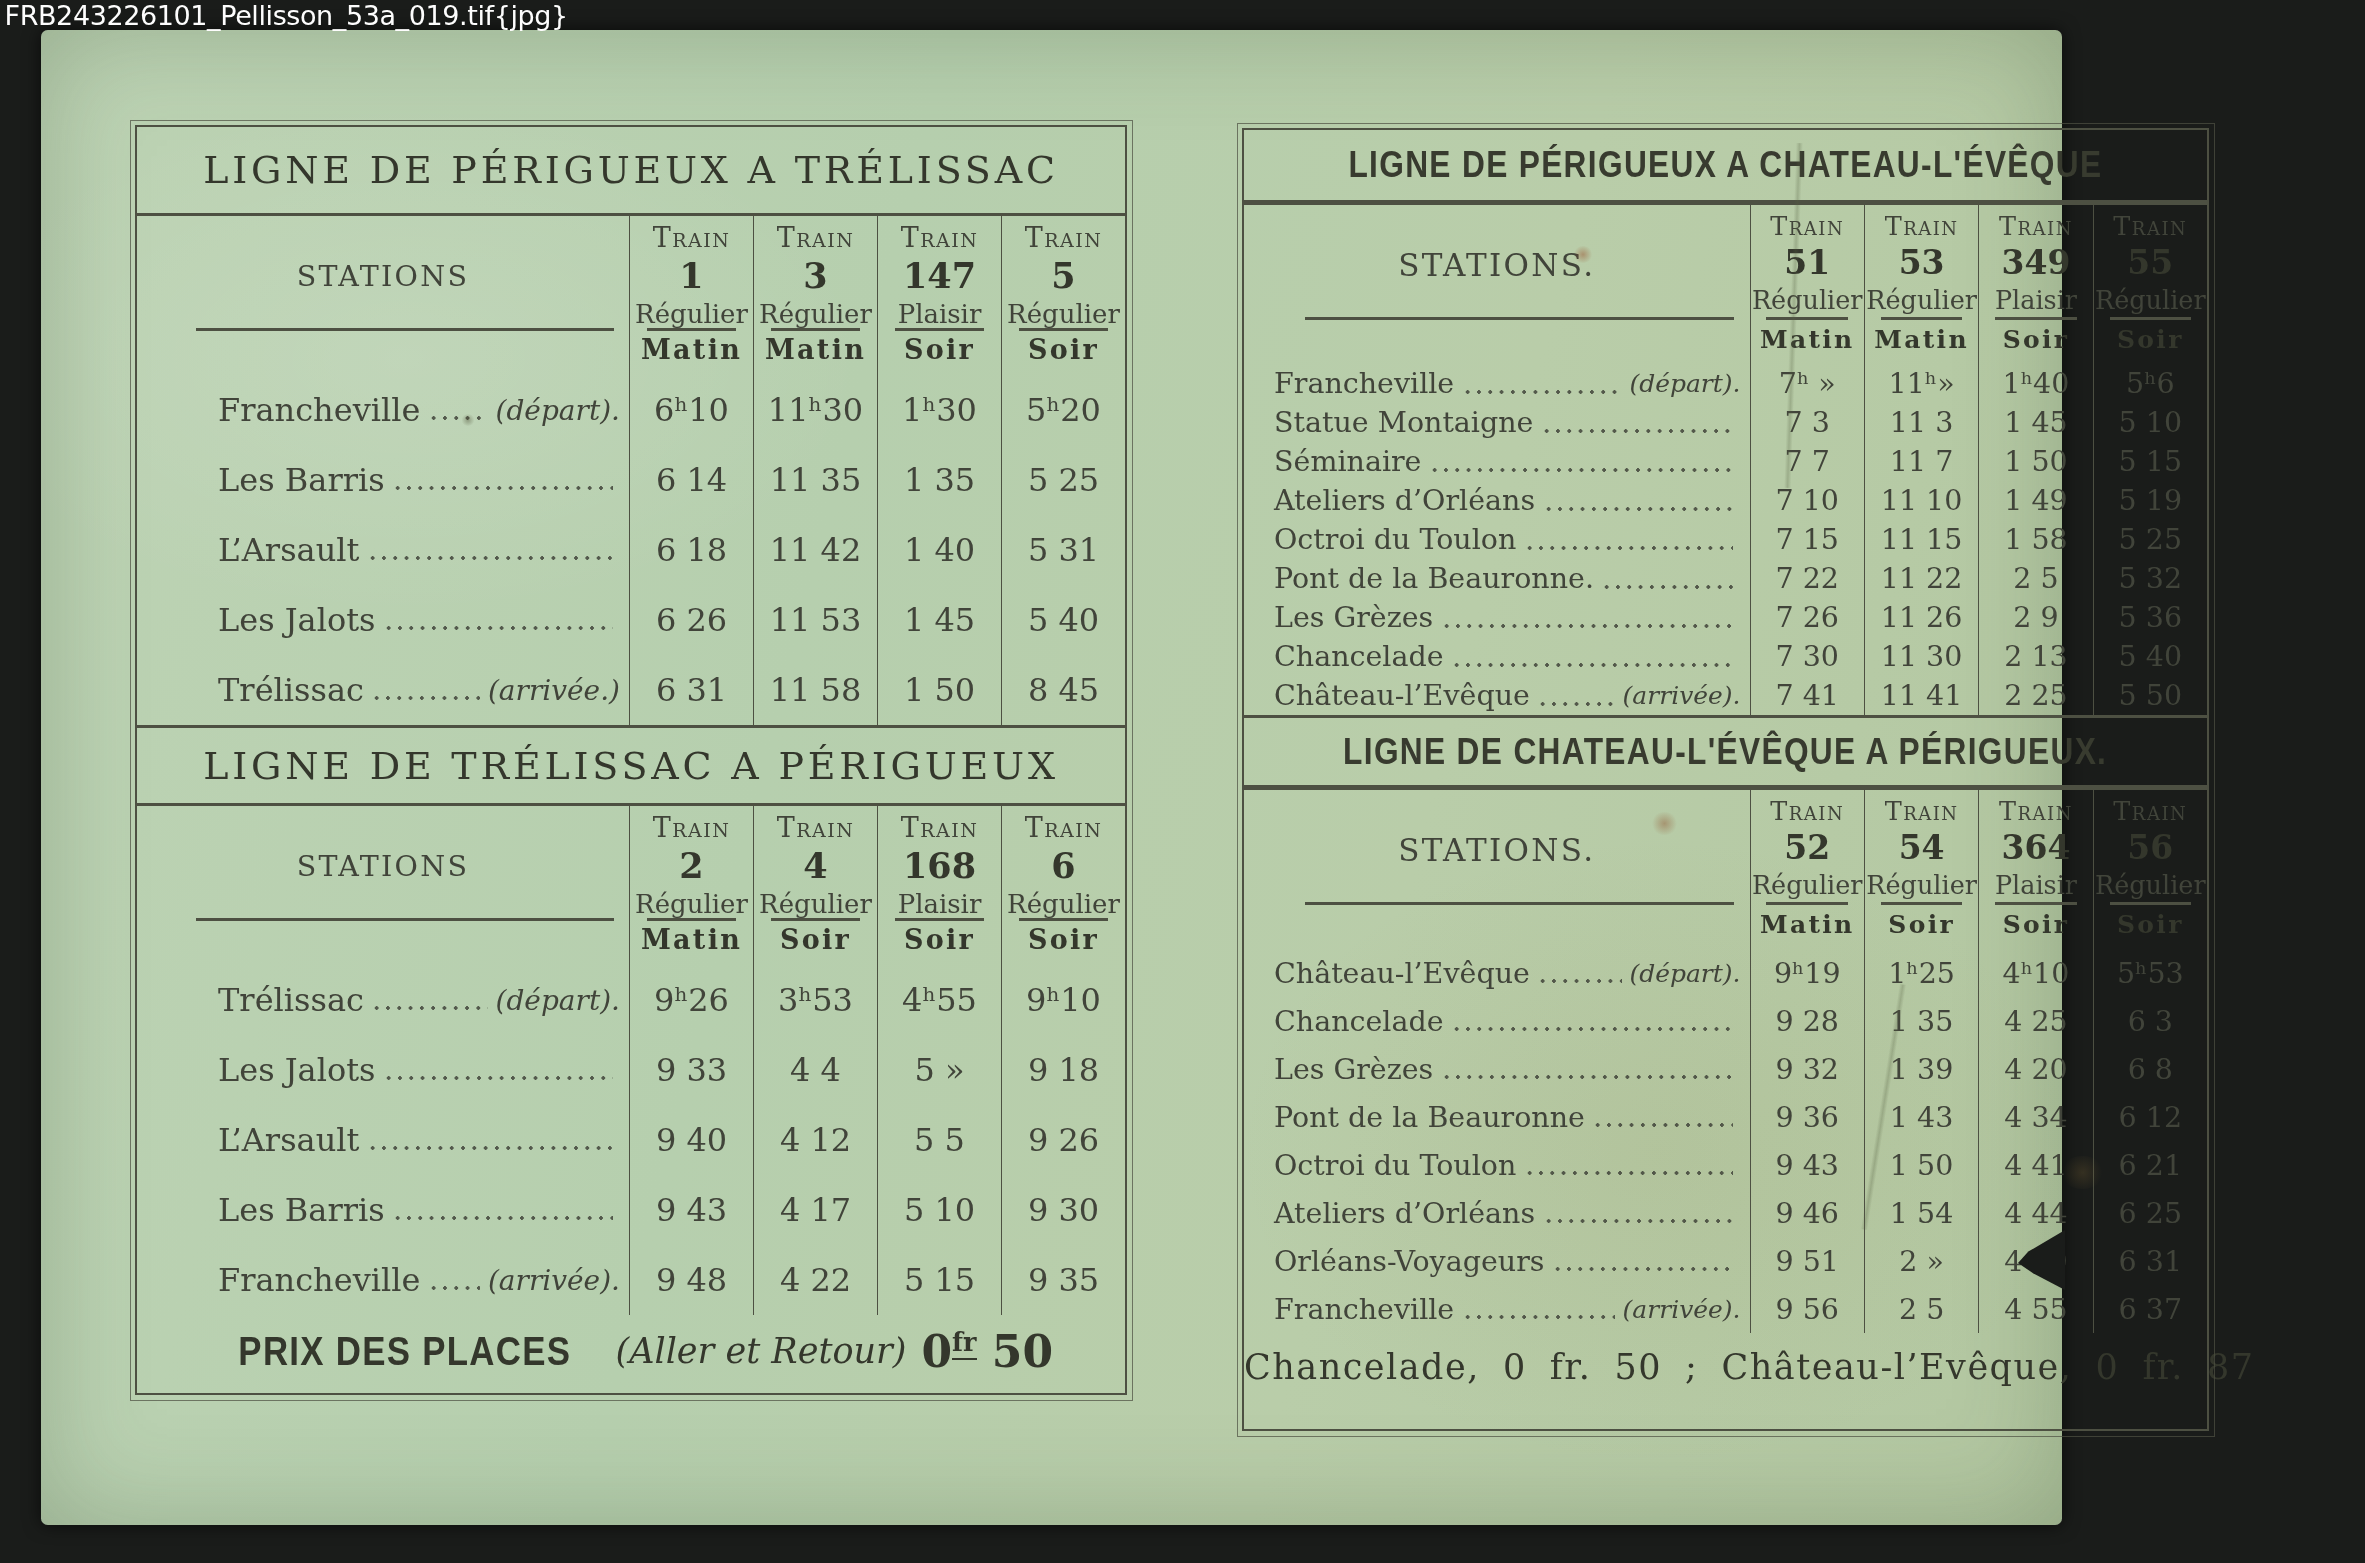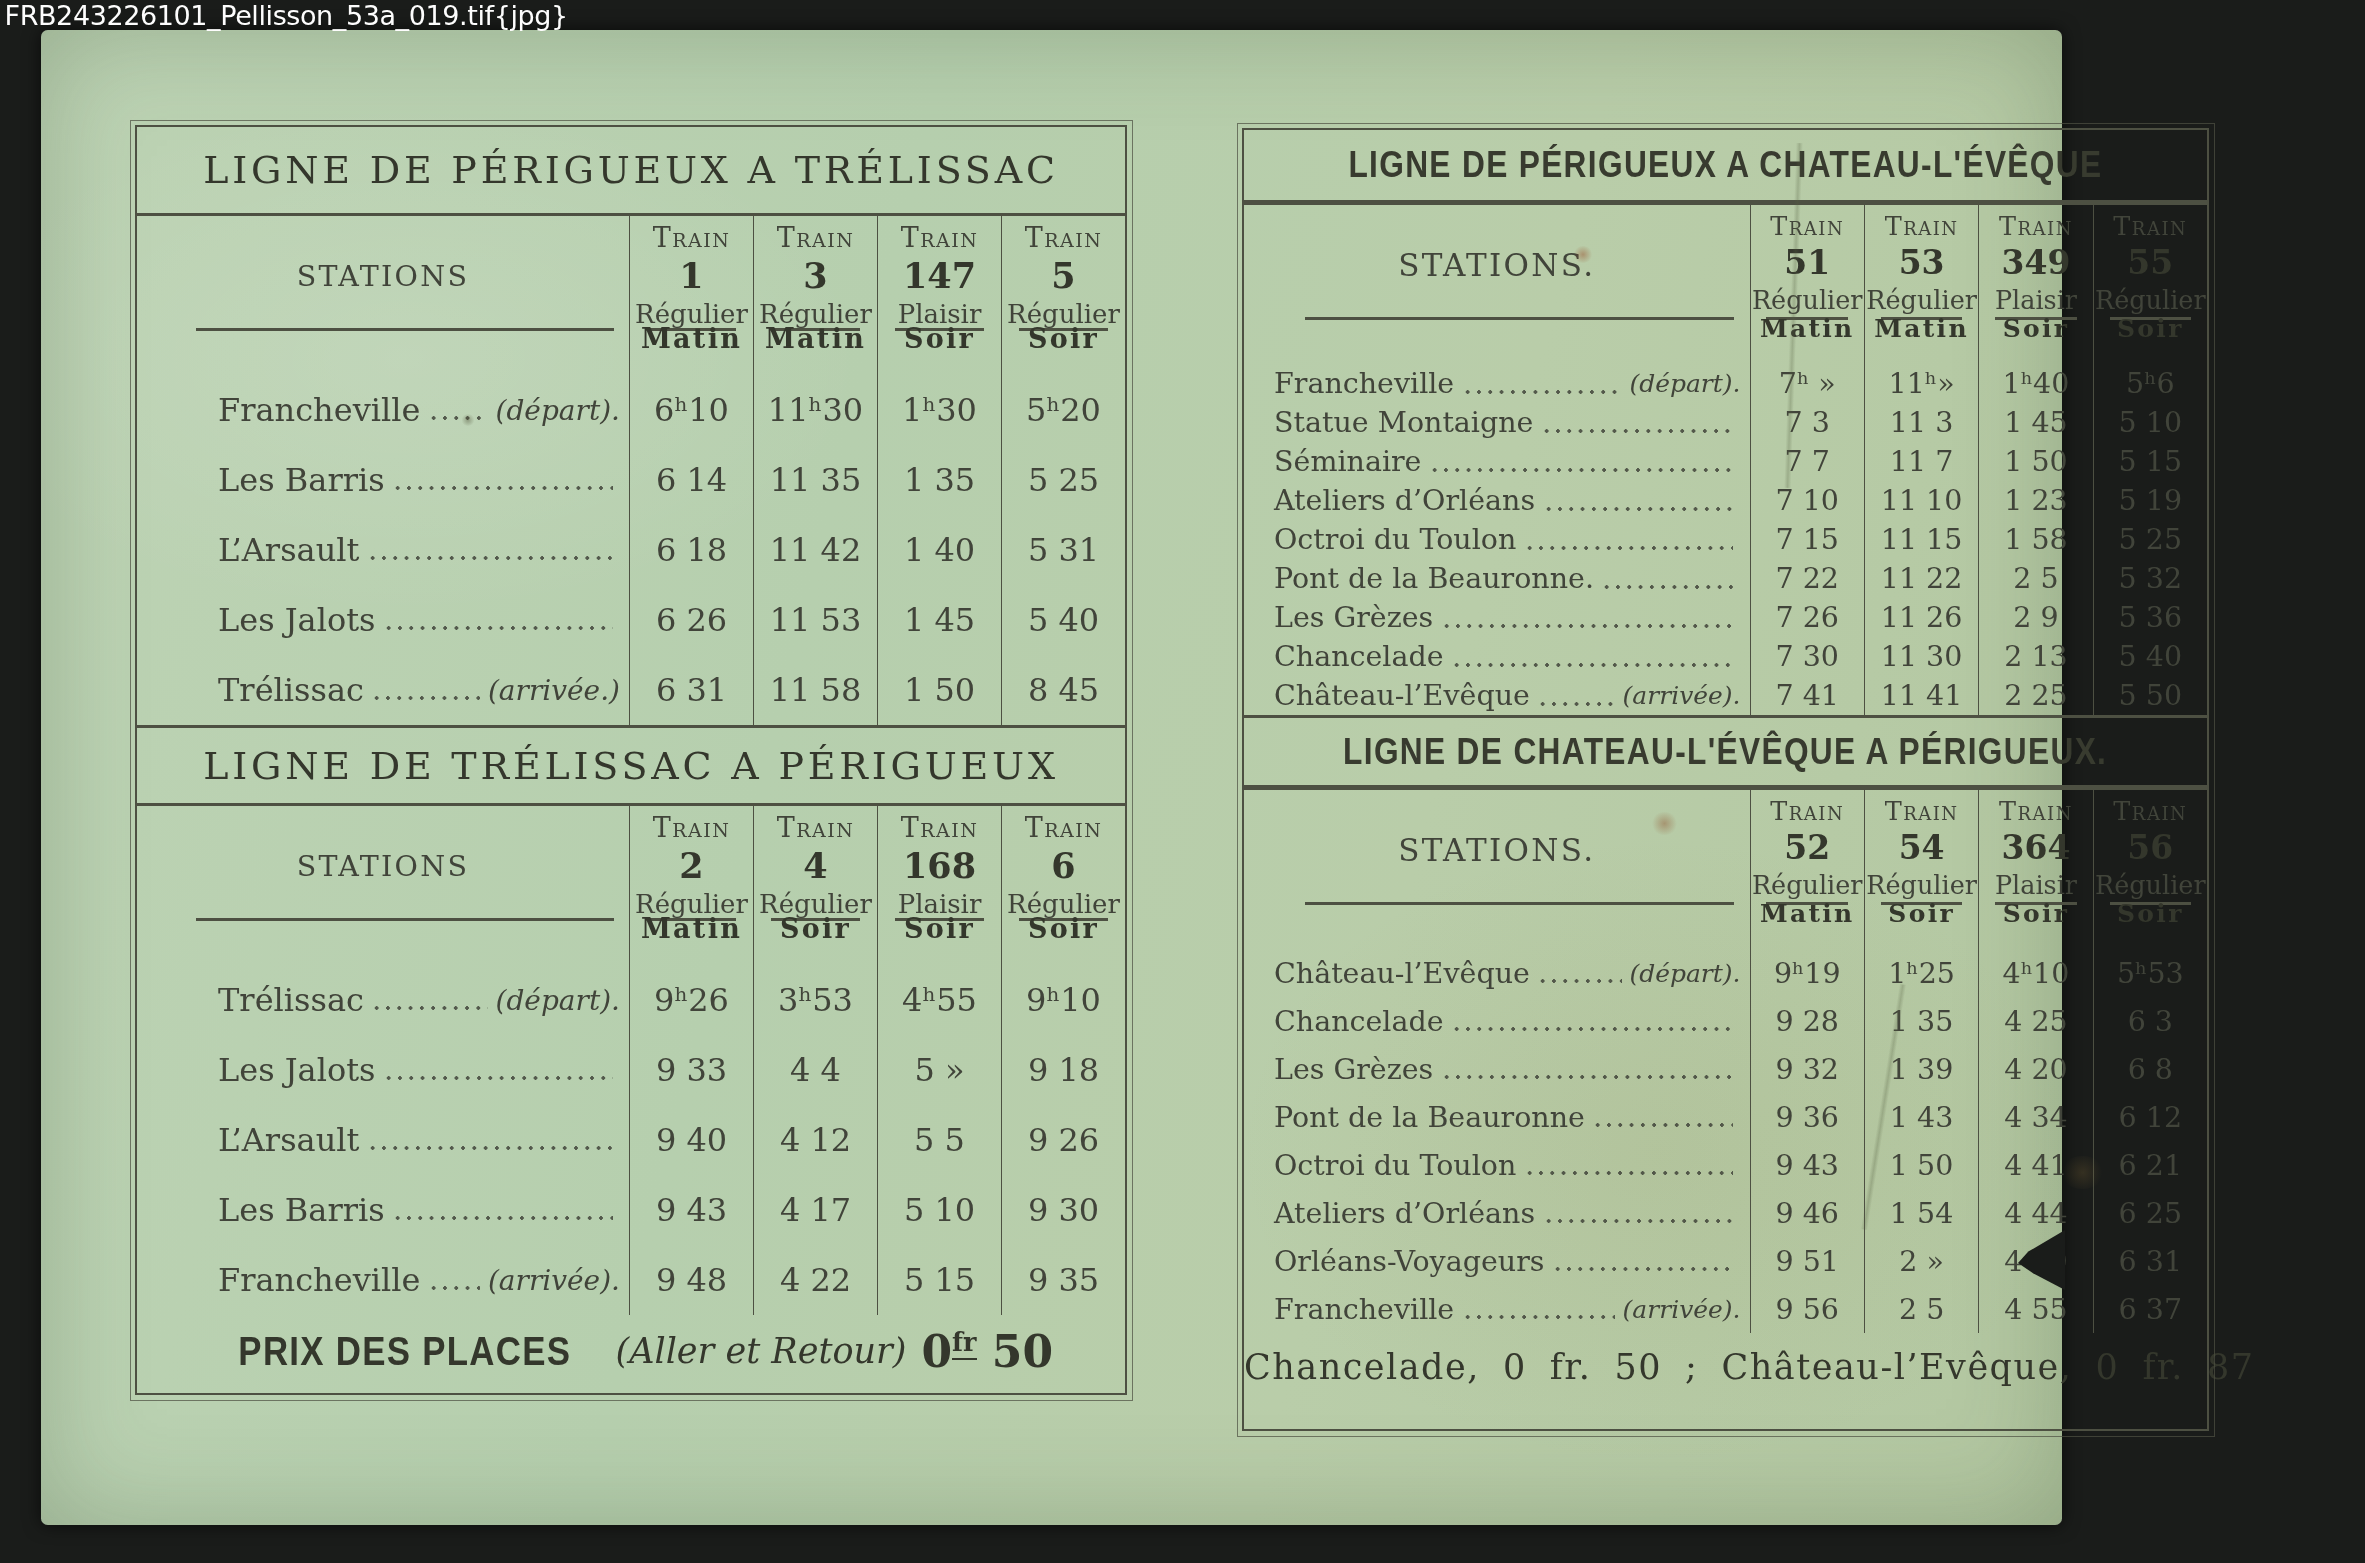--- a/index.html
+++ b/index.html
@@ -79,21 +79,21 @@
   .stations-rule{position:absolute;bottom:44px;left:12%;right:3%;border-bottom:3px solid var(--line)}
   .tcols{display:contents}
   .t-col{position:relative;border-left:1.5px solid var(--line);text-align:center;padding-top:6px}
   .t-word{display:block;font:27px "DejaVu Serif",serif;font-variant:small-caps;letter-spacing:1.5px;color:var(--ink)}
   .t-num{display:block;font:bold 35px "DejaVu Serif",serif;margin-top:1.5px;color:var(--ink-strong)}
   .t-kind{display:block;font:26px "DejaVu Serif",serif;margin-top:3px;color:var(--ink)}
   .dense .t-word{font-size:25.5px}
   .dense .t-num{font-size:33px}
   .dense .t-kind{font-size:25.5px}
   .t-rule{position:absolute;bottom:44px;left:14%;right:14%;border-bottom:3.8px solid var(--line)}
-  .t-period{position:absolute;bottom:21px;left:0;right:0;font:bold 27px "DejaVu Serif",serif;letter-spacing:2.3px;color:var(--ink-strong)}
+  .t-period{position:absolute;bottom:10px;left:0;right:0;font:bold 27px "DejaVu Serif",serif;letter-spacing:2.3px;color:var(--ink-strong)}
   .dense .t-period{font-size:25px}
 
   .tbody{flex:none}
   .tbody.first{border-bottom:3px solid var(--line)}
   .trow{display:grid;grid-template-columns:var(--stw) 1fr 1fr 1fr 1fr;height:var(--rowh);align-items:center}
   .station-cell{display:flex;align-items:baseline;padding:0 9px 0 var(--padL);overflow:hidden;height:100%;align-items:center}
   .st-name{font:var(--tfont) "DejaVu Serif",serif;color:var(--ink);white-space:nowrap}
   .leader{
     flex:1;height:3.8px;min-width:9px;align-self:center;margin:16.5px 7.5px 0 7.5px;opacity:.85;
     background-image:radial-gradient(circle,var(--ink) 1.5px,transparent 2px);
@@ -408,21 +408,21 @@
           <div class="time-cell">5 15</div>
         </div>
           <div class="trow">
           <div class="station-cell">
             <span class="st-name">Ateliers d’Orléans</span>
             <span class="leader"></span>
             <span class="st-note"></span>
           </div>
           <div class="time-cell">7 10</div>
           <div class="time-cell">11 10</div>
-          <div class="time-cell">1 23</div>
+          <div class="time-cell">1 49</div>
           <div class="time-cell">5 19</div>
         </div>
           <div class="trow">
           <div class="station-cell">
             <span class="st-name">Octroi du Toulon</span>
             <span class="leader"></span>
             <span class="st-note"></span>
           </div>
           <div class="time-cell">7 15</div>
           <div class="time-cell">11 15</div>

